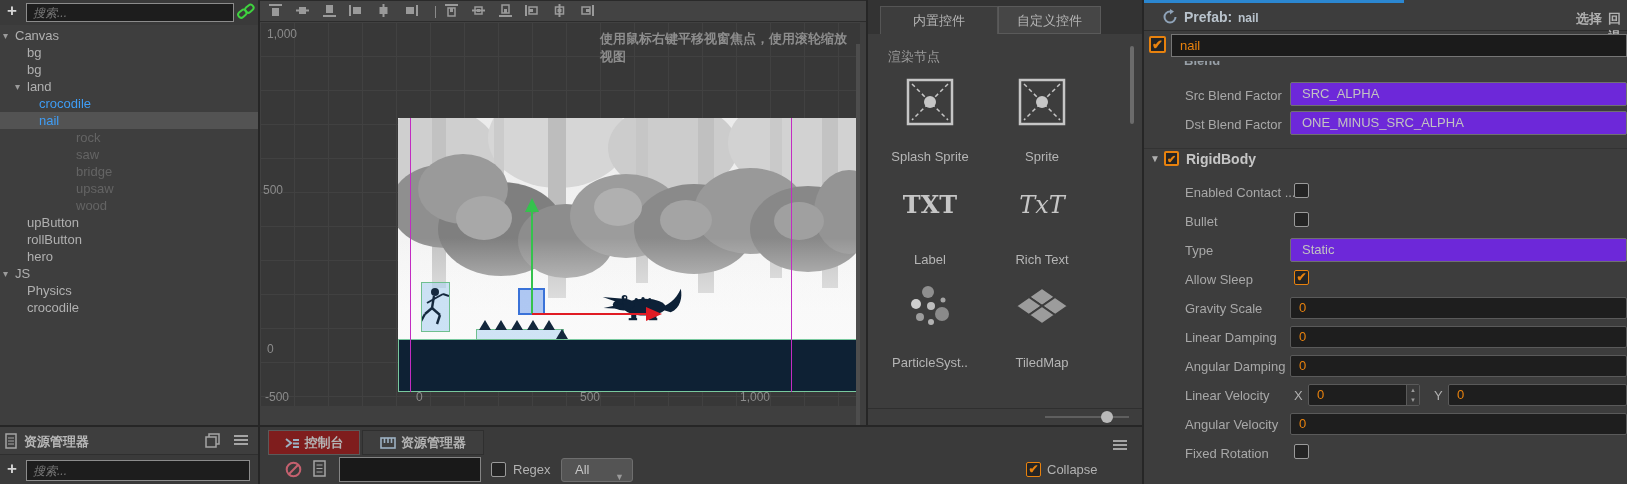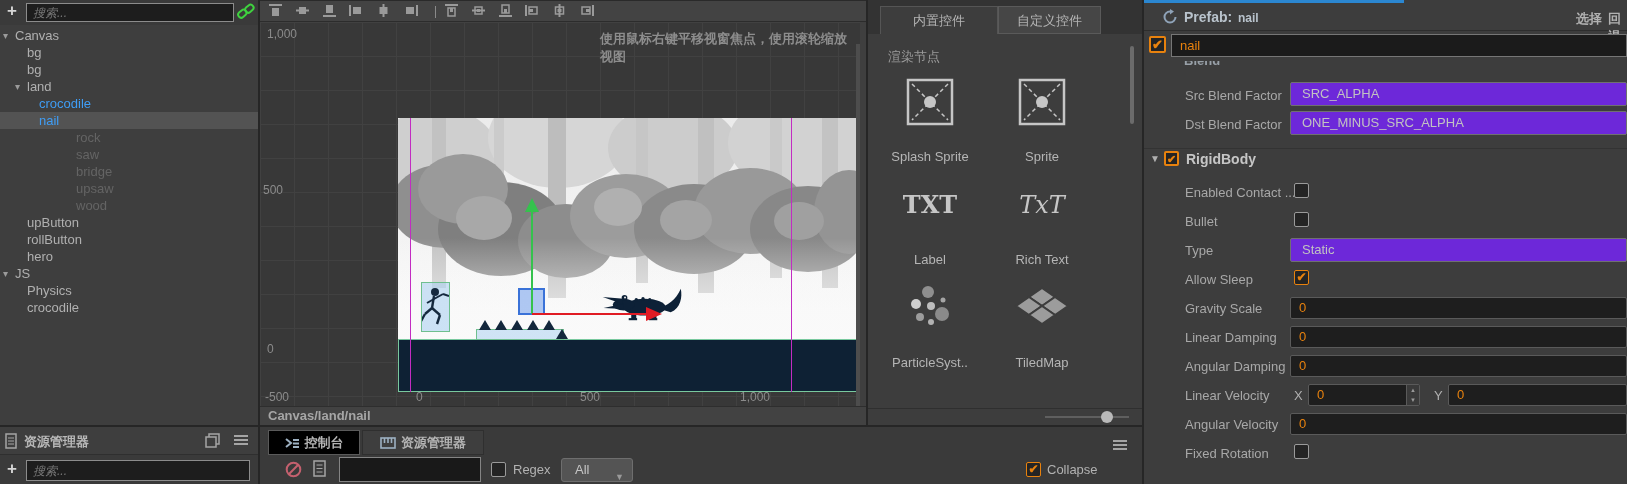--- a/index.html
+++ b/index.html
@@ -73,21 +73,21 @@
     border-left:7px solid transparent; border-right:7px solid transparent; border-bottom:14px solid #35c24d; }
   .gz-line-h { position:absolute; left:134px; top:195px; width:116px; height:2px; background:#e01b24; z-index:5; }
   .gz-head-h { position:absolute; left:248px; top:189px; width:0; height:0;
     border-top:7px solid transparent; border-bottom:7px solid transparent; border-left:16px solid #e01b24; z-index:5; }
   #croc { position:absolute; left:203px; top:166px; z-index:4; }
 
   
   #console { left:260px; top:427px; width:882px; height:57px; background:#3a3a3a; }
   .tab { position:absolute; top:3px; height:25px; line-height:24px; font-size:13px; font-weight:bold;
     color:#b4b4b4; text-align:center; cursor:pointer; border:1px solid #2f2f2f; background:#3e3e3e; }
-  .tab.active { background:#000000; border-color:#5a5a5a; }
+  .tab.active { background:#7f1d1d; border-color:#5a5a5a; }
   .tab .ticon { display:inline-block; vertical-align:-2px; margin-right:5px; }
   .c-row { position:absolute; left:3px; top:29px; right:0; height:28px; }
   .cb { width:15px; height:15px; background:#242424; border:1px solid #9a9a9a; border-radius:2px;
     display:inline-block; cursor:pointer; }
   .cb.checked { border-color:#e8820e; color:#e8820e; font-size:12px; font-weight:bold;
     line-height:13px; text-align:center; }
   .dd { background:#545454; border:1px solid #6e6e6e; border-radius:3px; color:#c6c6c6;
     font-size:13px; cursor:pointer; position:relative; }
   .dd .caret { position:absolute; right:8px; top:50%; margin-top:-4px; font-size:9px; color:#9a9a9a; }
 
@@ -421,21 +421,20 @@
             <rect x="36" y="34" width="6" height="8" fill="#0d2137"></rect>
             <rect x="60" y="34" width="6" height="8" fill="#0d2137"></rect>
             <rect x="33" y="40" width="10" height="2.5" fill="#0d2137"></rect>
             <rect x="57" y="40" width="10" height="2.5" fill="#0d2137"></rect>
           </svg>
         </div>
       </div>
       <div class="sc-scroll"></div>
     </div>
 
-    <div class="sc-status">Canvas/land/nail</div>
   </div>
 
   <div id="console" class="panel">
     <div class="tab active" style="left:8px; width:92px;">
       <span class="ticon">
         <svg width="15" height="12" viewBox="0 0 15 12">
             <polyline points="1,2 6,6 1,10" fill="none" stroke="#9db1c2" stroke-width="2"></polyline>
             <line x1="8" y1="3" x2="14" y2="3" stroke="#9db1c2" stroke-width="2"></line>
             <line x1="8" y1="6.5" x2="14" y2="6.5" stroke="#9db1c2" stroke-width="2"></line>
             <line x1="8" y1="10" x2="14" y2="10" stroke="#9db1c2" stroke-width="2"></line>

